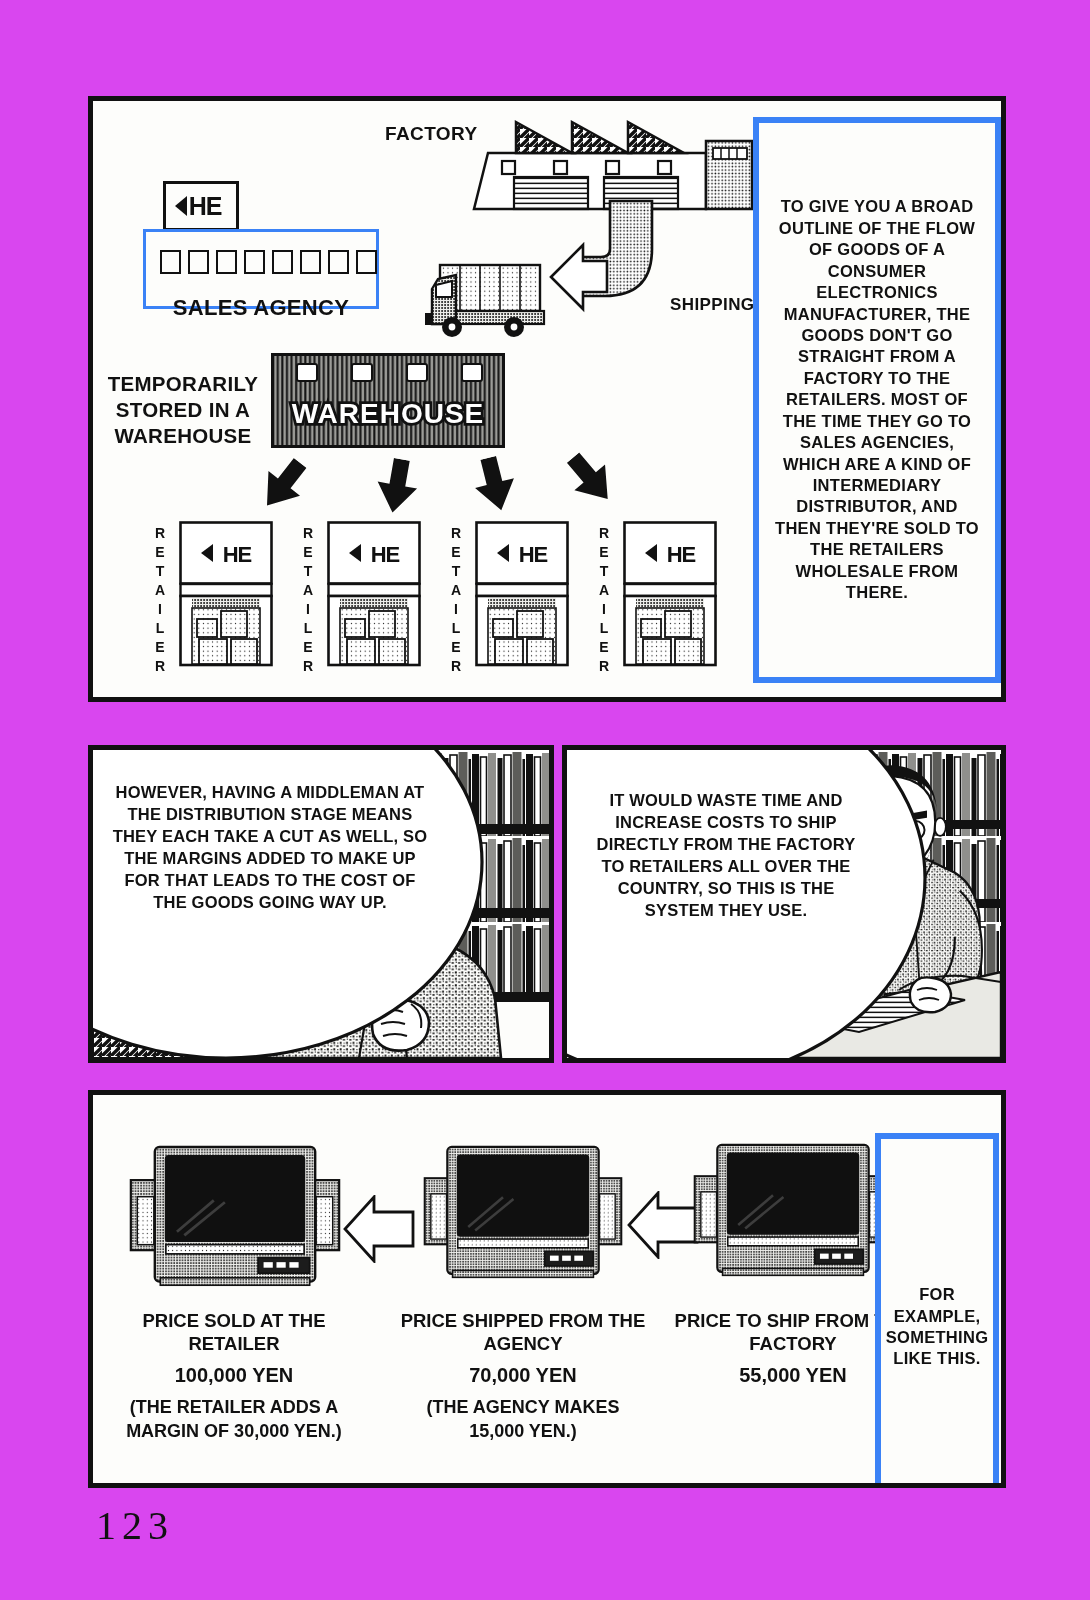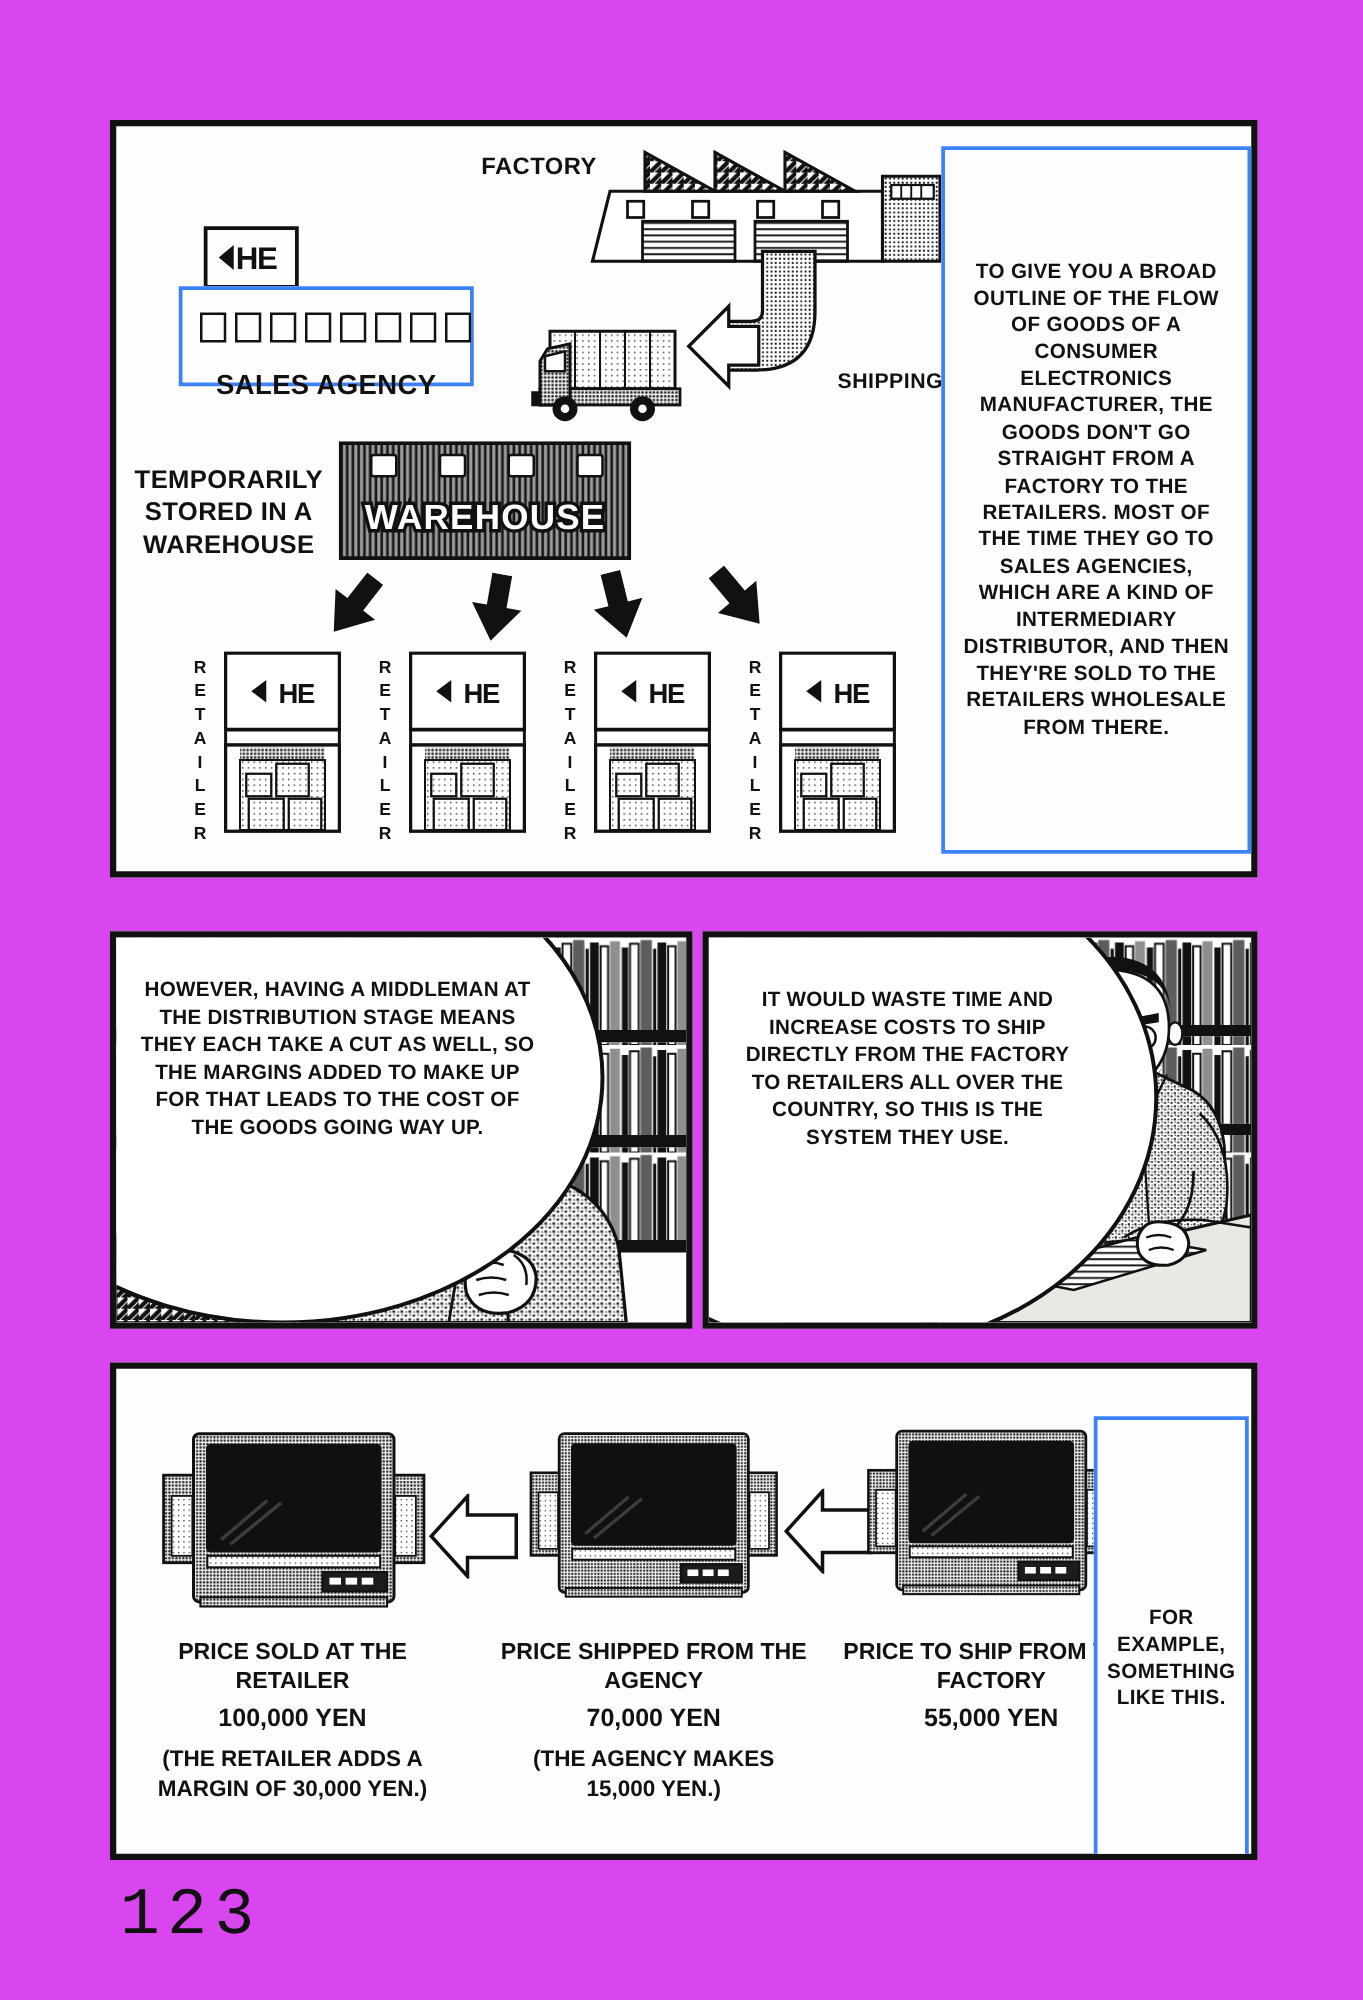--- a/index.html
+++ b/index.html
@@ -8,32 +8,32 @@
     font-family:"Liberation Sans","DejaVu Sans",sans-serif;color:#111;
     overflow:hidden;margin:0 auto;
   }
   .abs{position:absolute;}
   .panel{
     position:absolute;background:#fdfdfb;border:5px solid #111;
     overflow:hidden;box-sizing:border-box;
   }
   .comictext{font-weight:700;text-align:center;letter-spacing:.3px;line-height:1.3;}
   .lbl{font-weight:700;letter-spacing:.4px;}
-  .whitebox{background:#fdfdfb;border:3px solid #3b82f6;box-sizing:border-box;}
+  .whitebox{background:#fdfdfb;border:6px solid #3b82f6;box-sizing:border-box;}
   .narr{display:flex;align-items:center;justify-content:center;padding:14px;}
   .narr p{margin:0;font-size:16.5px;}
   .vlabel{
     writing-mode:vertical-rl;text-orientation:upright;
     font-weight:700;font-size:14px;letter-spacing:3px;line-height:1;
   }
   .price-col{display:flex;flex-direction:column;align-items:center;gap:9px;}
   .price-title{font-size:18.5px;font-weight:700;text-align:center;line-height:1.25;max-width:250px;}
   .price-val{font-size:20px;font-weight:700;}
   .price-note{font-size:18px;font-weight:700;text-align:center;line-height:1.3;max-width:225px;}
-  .pageno{font-size:53px;font-weight:500;letter-spacing:6px;font-family:Liberation Mono, monospace;}
+  .pageno{font-size:40px;font-weight:500;letter-spacing:6px;font-family:Liberation Serif, serif;}
   .sign{background:#fdfdfb;border:3px solid #111;box-sizing:border-box;display:flex;align-items:center;justify-content:center;}
   .agency-windows{display:flex;gap:7px;position:absolute;left:14px;top:18px;}
   .agency-windows span{width:17px;height:20px;border:2.5px solid #111;background:#fdfdfb;display:block;}
   .bubble-text{position:absolute;font-weight:700;text-align:center;font-size:16.5px;line-height:1.33;letter-spacing:.2px;}
   svg{display:block;}
 </style>
 </head>
 <body>
 
 <svg width="0" height="0" style="position:absolute" aria-hidden="true">

